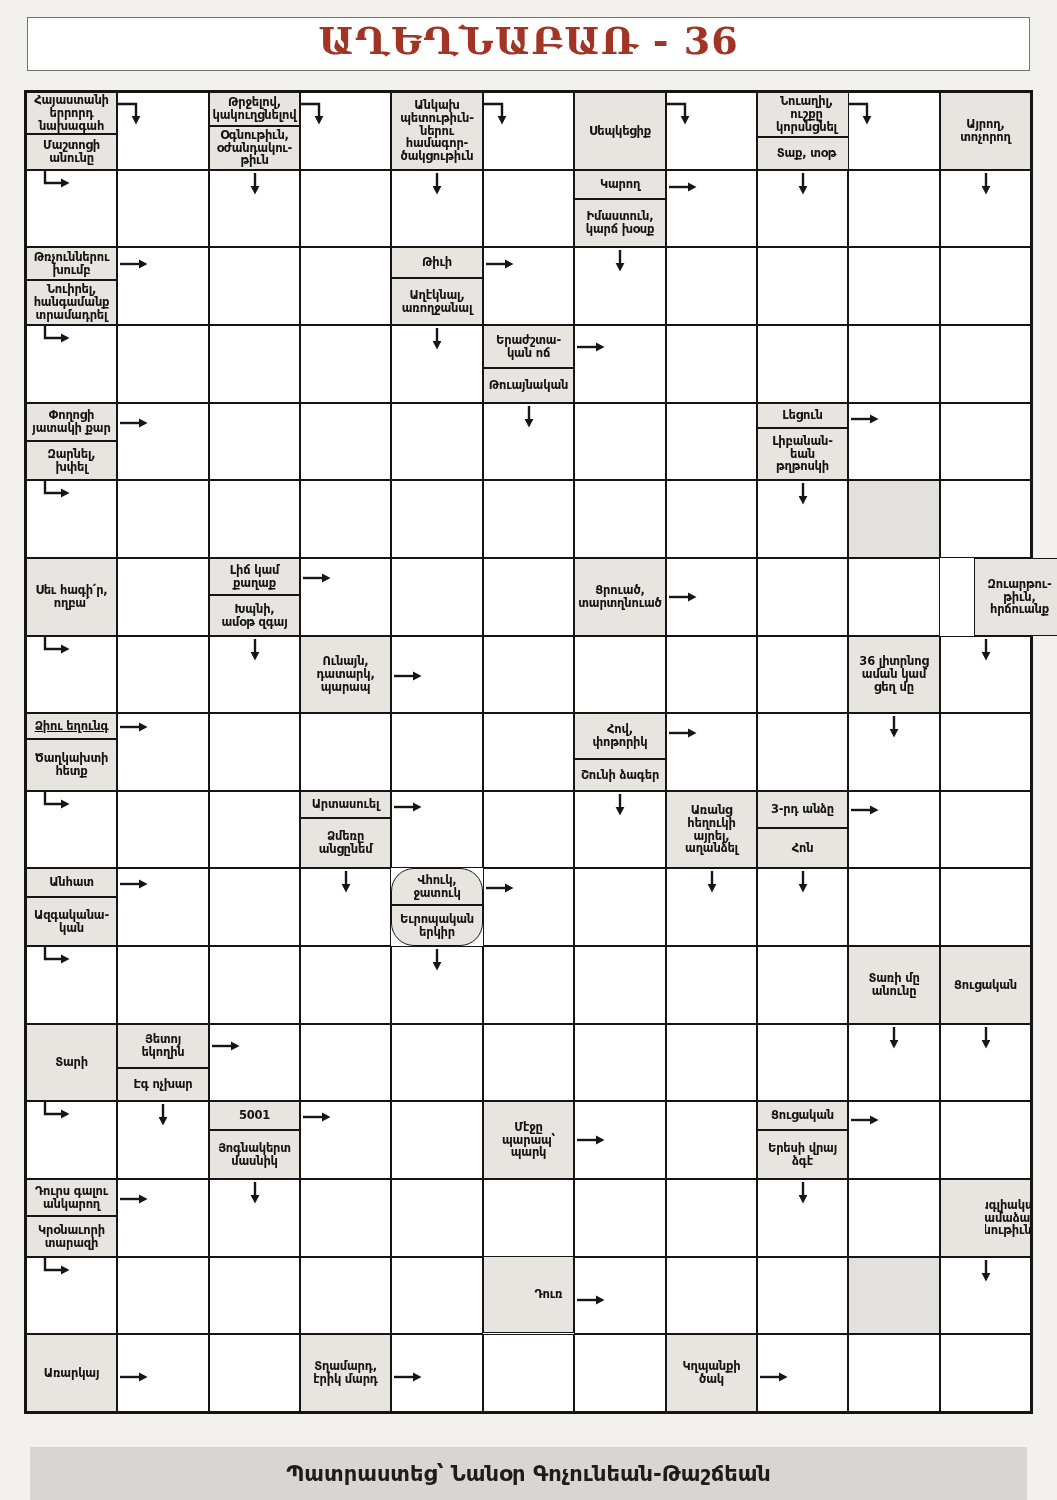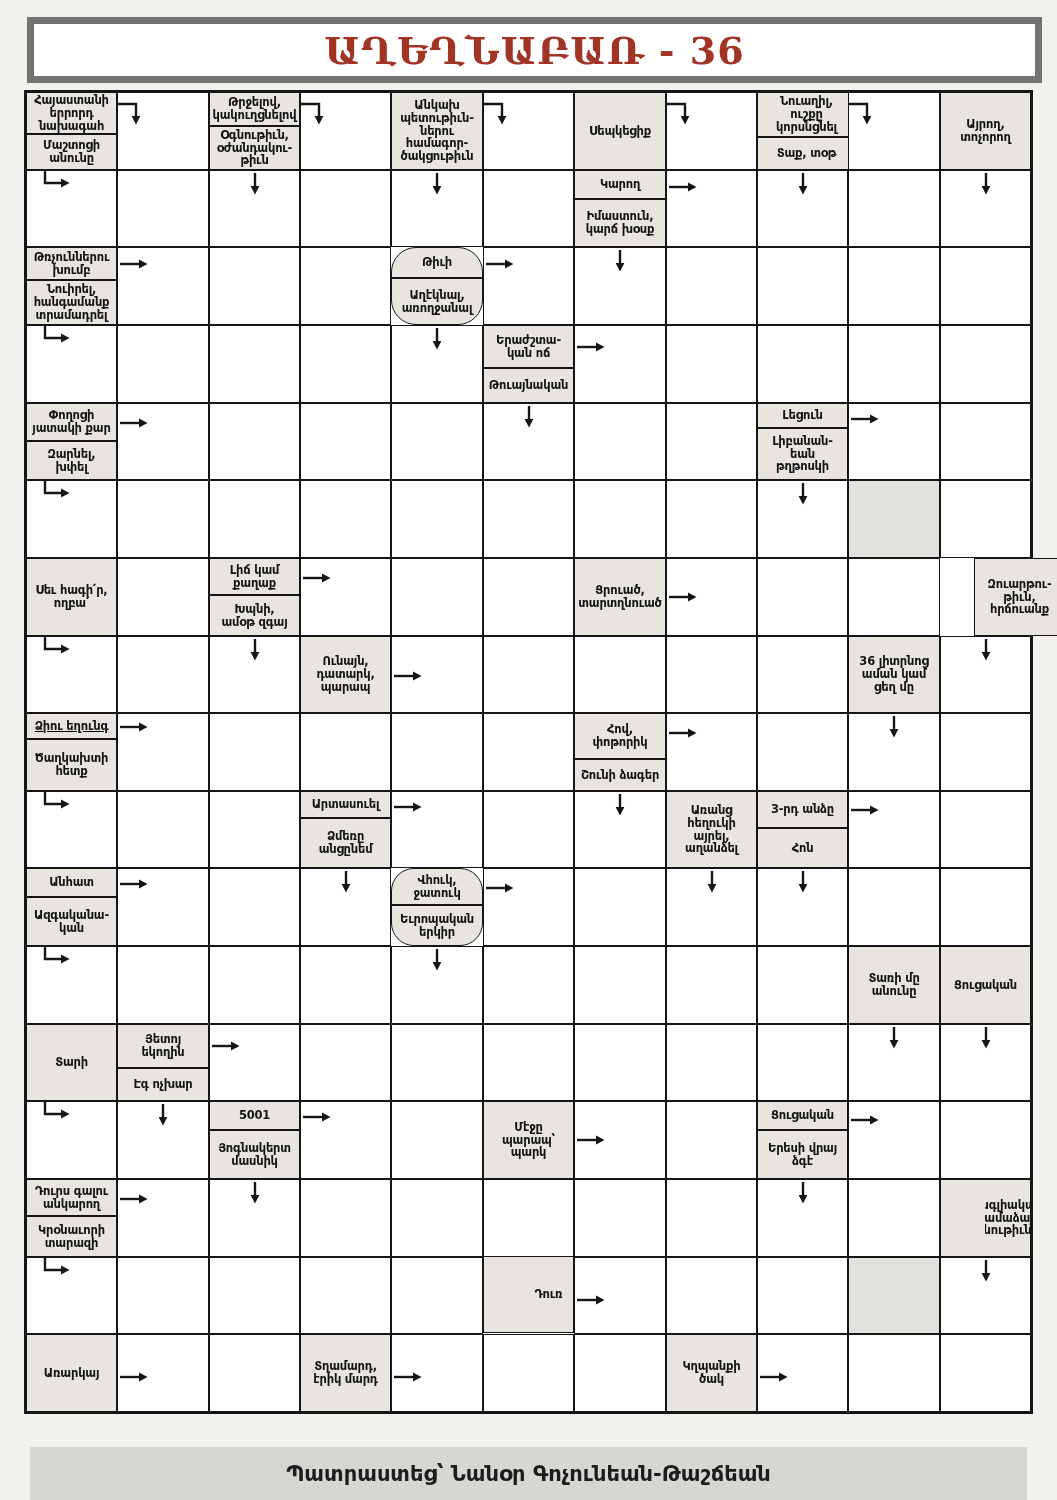--- a/index.html
+++ b/index.html
@@ -1,21 +1,21 @@
 <!DOCTYPE html>
 <html><head>
 <meta charset="utf-8">
 <style>
   html,body{margin:0;padding:0;}
   body{background:#f3f1ee;font-family:"DejaVu Sans",sans-serif;}
   #page{position:relative;width:1057px;height:1500px;background:#f3f1ee;overflow:hidden;}
   #title-box{
     position:absolute;left:27px;top:17px;width:1001px;height:52px;
-    background:#ffffff;border:7px solid #737373;
-    display:flex;align-items:center;justify-content:center;
+    background:#ffffff;border:1px solid #737373;
+    display:flex;align-items:flex-start;justify-content:center;
   }
   #title-box h1{
     margin:0;font-family:"DejaVu Serif",serif;font-weight:bold;
     font-size:38px;letter-spacing:1px;color:#a23426;
   }
   #grid{
     position:absolute;left:24px;top:90px;width:1005px;height:1320px;
     border:2px solid #151515;background:#ffffff;
   }
   .cell{
@@ -134,21 +134,21 @@
         </div>
         <div class="sub grow">
           <div class="clue-text">Նուիրել,
 հանգամանք
 տրամադրել</div>
         </div>
       </div>
       <div class="cell" style="left: 91px; top: 155px; width: 92px; height: 78px;"></div>
       <div class="cell" style="left: 183px; top: 155px; width: 91px; height: 78px;"></div>
       <div class="cell" style="left: 274px; top: 155px; width: 91px; height: 78px;"></div>
-      <div class="cell clue" style="left: 365px; top: 155px; width: 92px; height: 78px; border-radius: 25px;">
+      <div class="cell clue" style="left: 365px; top: 155px; width: 92px; height: 78px;">
         <div class="sub top-part" style="height: 31px;">
           <div class="clue-text">Թիւի</div>
         </div>
         <div class="sub grow">
           <div class="clue-text">Աղէկնալ,
 առողջանալ</div>
         </div>
       </div>
       <div class="cell" style="left: 457px; top: 155px; width: 91px; height: 78px;"></div>
       <div class="cell" style="left: 548px; top: 155px; width: 92px; height: 78px;"></div>

